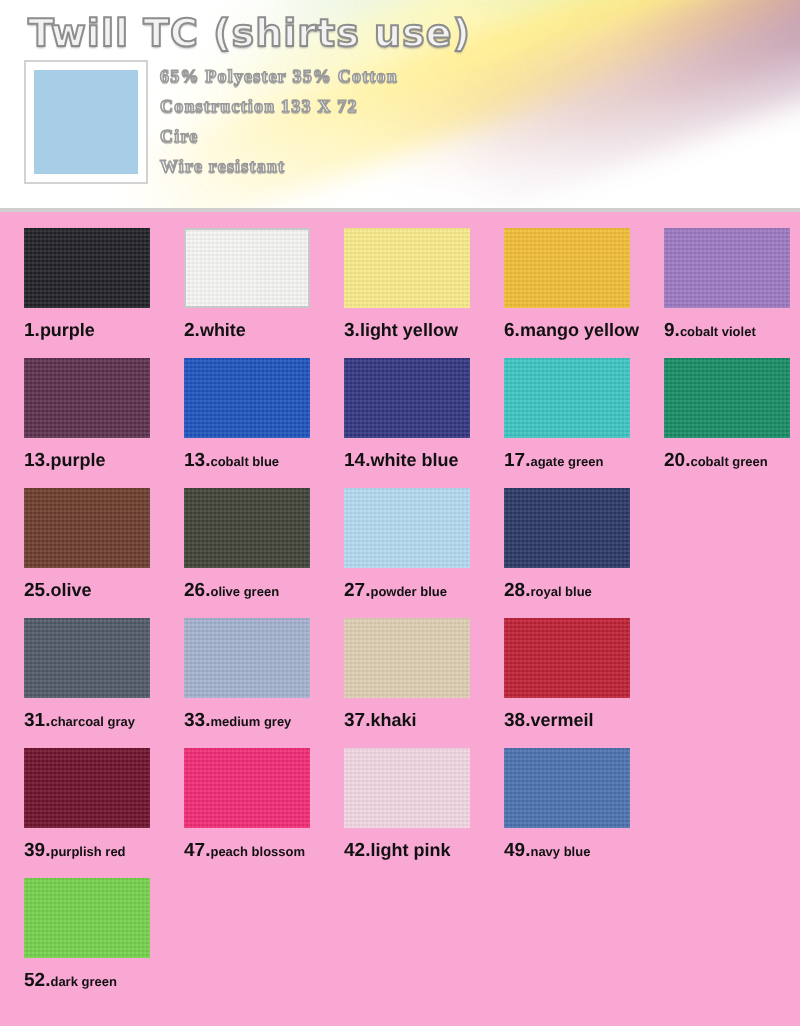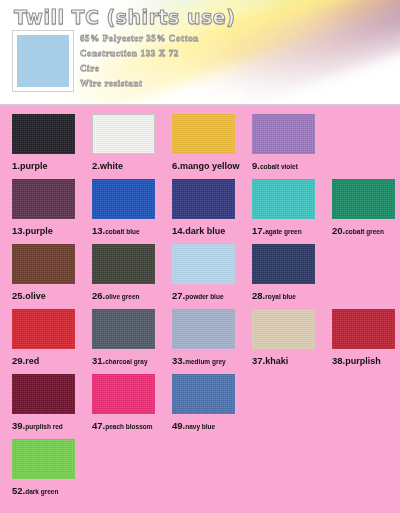--- a/index.html
+++ b/index.html
@@ -191,20 +191,26 @@
           </div>
           <div class="label"><span class="num">1.</span><span class="nm-md">purple</span></div>
         </div>
         <div class="cell">
           <div class="swatch bordered" style="background: rgb(244, 244, 242);">
             <div class="weave"></div>
           </div>
           <div class="label"><span class="num">2.</span><span class="nm-md">white</span></div>
         </div>
         <div class="cell">
+          <div class="swatch" style="background: rgb(247, 233, 138);">
+            <div class="weave"></div>
+          </div>
+          <div class="label"><span class="num">3.</span><span class="nm-md">light  yellow</span></div>
+        </div>
+        <div class="cell">
           <div class="swatch" style="background: rgb(238, 188, 53);">
             <div class="weave"></div>
           </div>
           <div class="label"><span class="num">6.</span><span class="nm-md">mango  yellow</span></div>
         </div>
         <div class="cell">
           <div class="swatch" style="background: rgb(155, 119, 191);">
             <div class="weave"></div>
           </div>
           <div class="label"><span class="num">9.</span><span class="nm-sm">cobalt  violet</span></div>
@@ -220,21 +226,21 @@
         <div class="cell">
           <div class="swatch" style="background: rgb(27, 82, 187);">
             <div class="weave"></div>
           </div>
           <div class="label"><span class="num">13.</span><span class="nm-sm">cobalt  blue</span></div>
         </div>
         <div class="cell">
           <div class="swatch" style="background: rgb(49, 53, 127);">
             <div class="weave"></div>
           </div>
-          <div class="label"><span class="num">14.</span><span class="nm-md">dark  blue</span></div>
+          <div class="label"><span class="num">14.</span><span class="nm-md">white  blue</span></div>
         </div>
         <div class="cell">
           <div class="swatch" style="background: rgb(59, 196, 193);">
             <div class="weave"></div>
           </div>
           <div class="label"><span class="num">17.</span><span class="nm-sm">agate  green</span></div>
         </div>
         <div class="cell">
           <div class="swatch" style="background: rgb(22, 138, 99);">
             <div class="weave"></div>
@@ -263,26 +269,20 @@
         </div>
         <div class="cell">
           <div class="swatch" style="background: rgb(42, 54, 99);">
             <div class="weave"></div>
           </div>
           <div class="label"><span class="num">28.</span><span class="nm-sm">royal  blue</span></div>
         </div>
       </div>
       <div class="row">
         <div class="cell">
-          <div class="swatch" style="background: rgb(216, 34, 46);">
-            <div class="weave"></div>
-          </div>
-          <div class="label"><span class="num">29.</span><span class="nm-md">red</span></div>
-        </div>
-        <div class="cell">
           <div class="swatch" style="background: rgb(78, 88, 101);">
             <div class="weave"></div>
           </div>
           <div class="label"><span class="num">31.</span><span class="nm-sm">charcoal  gray</span></div>
         </div>
         <div class="cell">
           <div class="swatch" style="background: rgb(163, 176, 204);">
             <div class="weave"></div>
           </div>
           <div class="label"><span class="num">33.</span><span class="nm-sm">medium  grey</span></div>
@@ -290,35 +290,41 @@
         <div class="cell">
           <div class="swatch" style="background: rgb(221, 205, 178);">
             <div class="weave"></div>
           </div>
           <div class="label"><span class="num">37.</span><span class="nm-md">khaki</span></div>
         </div>
         <div class="cell">
           <div class="swatch" style="background: rgb(189, 32, 52);">
             <div class="weave"></div>
           </div>
-          <div class="label"><span class="num">38.</span><span class="nm-md">purplish</span></div>
+          <div class="label"><span class="num">38.</span><span class="nm-md">vermeil</span></div>
         </div>
       </div>
       <div class="row">
         <div class="cell">
           <div class="swatch" style="background: rgb(110, 17, 44);">
             <div class="weave"></div>
           </div>
           <div class="label"><span class="num">39.</span><span class="nm-sm">purplish  red</span></div>
         </div>
         <div class="cell">
           <div class="swatch" style="background: rgb(239, 42, 116);">
             <div class="weave"></div>
           </div>
           <div class="label"><span class="num">47.</span><span class="nm-sm">peach  blossom</span></div>
+        </div>
+        <div class="cell">
+          <div class="swatch" style="background: rgb(240, 213, 224);">
+            <div class="weave"></div>
+          </div>
+          <div class="label"><span class="num">42.</span><span class="nm-md">light  pink</span></div>
         </div>
         <div class="cell">
           <div class="swatch" style="background: rgb(74, 113, 173);">
             <div class="weave"></div>
           </div>
           <div class="label"><span class="num">49.</span><span class="nm-sm">navy  blue</span></div>
         </div>
       </div>
       <div class="row">
         <div class="cell">

